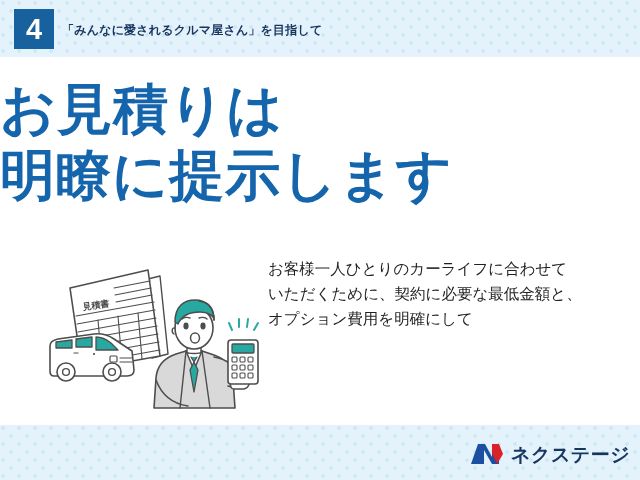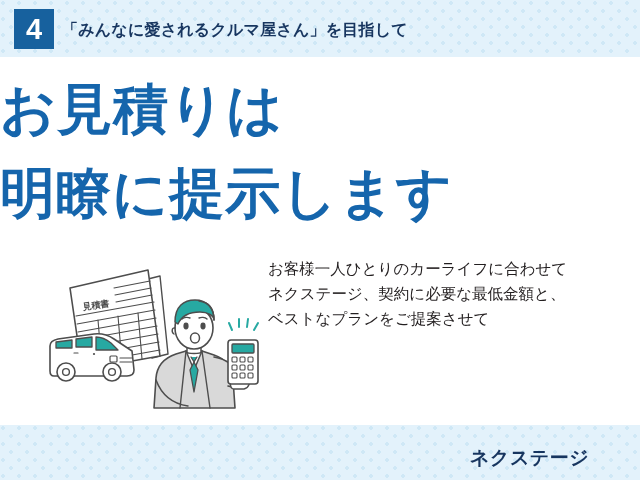--- a/index.html
+++ b/index.html
@@ -28,48 +28,48 @@
     position:absolute;left:14px;top:9px;width:40px;height:40px;
     background:#17619e;display:flex;align-items:center;justify-content:center;
   }
   #badge .num{
     color:#ffffff;font-size:29px;font-weight:bold;line-height:1;
     font-family:"Liberation Sans",sans-serif;
   }
   #header-title{
     position:absolute;left:62px;top:14px;width:560px;height:32px;
     display:flex;align-items:center;
-    color:#17355f;font-size:16px;font-weight:bold;
+    color:#17355f;font-size:12px;font-weight:bold;
     letter-spacing:.2px;white-space:nowrap;
   }
 
   
   #headline{
     position:absolute;left:0;top:78px;width:640px;
     color:#1565ac;font-weight:bold;line-height:1.16;
     letter-spacing:1px;
   }
   #headline .l1{font-size:55px;display:block;}
-  #headline .l2{font-size:55px;display:block;margin-top:20px;}
+  #headline .l2{font-size:55px;display:block;margin-top:2px;}
 
   
   #body-copy{
     position:absolute;left:268px;top:256px;width:360px;
     color:#231f20;font-size:15.5px;line-height:25px;font-weight:normal;
   }
   #body-copy .bl{display:block;white-space:nowrap;}
 
   
   #illustration{position:absolute;left:36px;top:258px;width:240px;height:160px;}
   #illustration svg{display:block;width:240px;height:160px;}
 
   
   #footer-logo{
     position:absolute;left:470px;top:441px;height:26px;
-    display:flex;align-items:center;gap:7px;flex-direction:column;
+    display:flex;align-items:center;gap:7px;
   }
   #logo-mark{width:34px;height:24px;display:block;}
   #logo-text{
     color:#16355f;font-size:19px;font-weight:bold;letter-spacing:.5px;
     white-space:nowrap;line-height:1;
   }
 </style>
 </head>
 <body>
 
@@ -83,22 +83,22 @@
 
   <div id="header-title">「みんなに愛されるクルマ屋さん」を目指して</div>
 
   <div id="headline">
     <span class="l1">お見積りは</span>
     <span class="l2">明瞭に提示します</span>
   </div>
 
   <div id="body-copy">
     <span class="bl">お客様一人ひとりのカーライフに合わせて</span>
-    <span class="bl">ネクステージ、契約に必要な最低金額と、</span>
-    <span class="bl">ベストなプランをご提案させて</span>
+    <span class="bl">いただくために、契約に必要な最低金額と、</span>
+    <span class="bl">オプション費用を明確にして</span>
   </div>
 
   <div id="illustration">
     <svg viewBox="0 0 240 160" xmlns="http://www.w3.org/2000/svg">
       <g fill="none" stroke="#4d4d4d" stroke-width="1.6" stroke-linecap="round" stroke-linejoin="round">
 
         <g stroke-width="1.4">
           <polygon points="108,22 124,18 132,96 116,100" fill="#ffffff"></polygon>
         </g>
 

